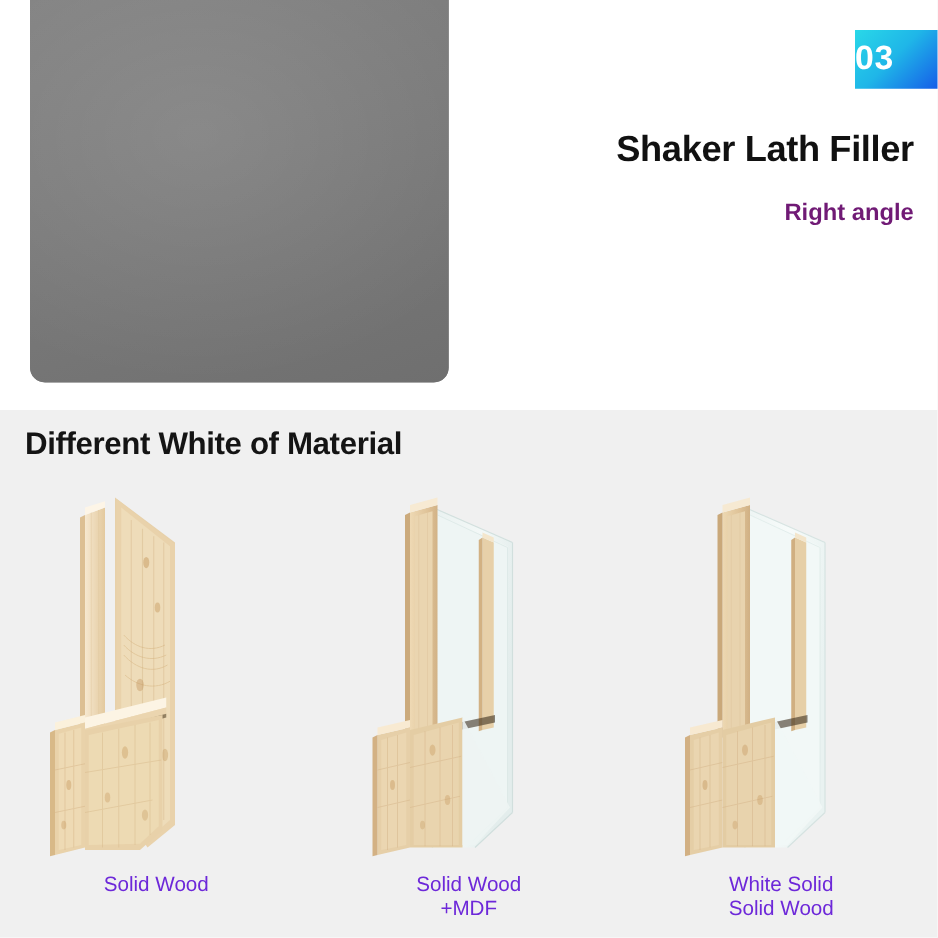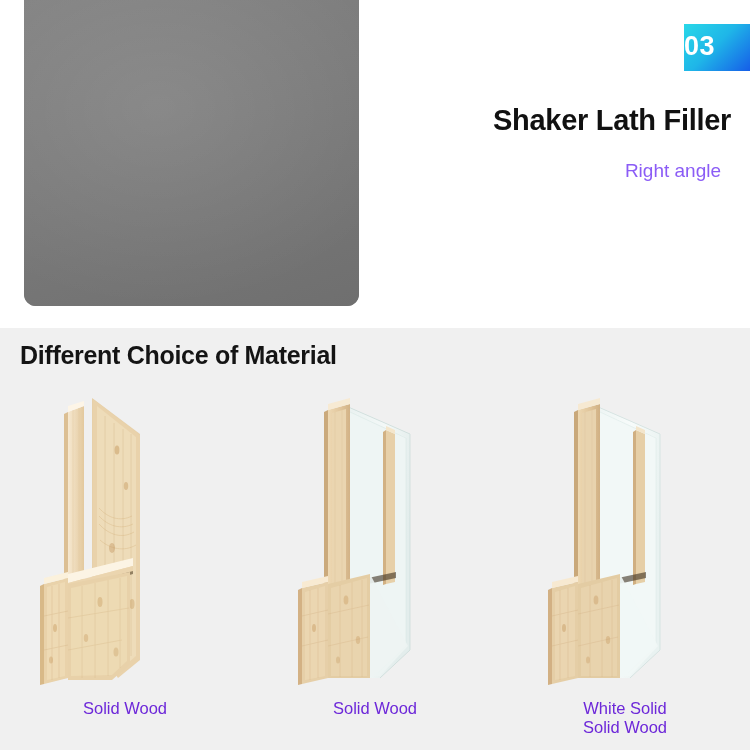--- a/index.html
+++ b/index.html
@@ -49,22 +49,22 @@
   #badge-num {
     color:#ffffff; font-size:27px; font-weight:700; letter-spacing:.5px;
     line-height:1; position:relative; top:-1px;
   }
   #hero-title {
     position:absolute; right:19px; top:104px;
     font-size:29px; font-weight:700; color:#111111;
     letter-spacing:-0.3px; white-space:nowrap; 
   }
   #hero-subtitle {
-    position:absolute; right:29px; top:160px;
-    font-size:19px; font-weight:400; color:#8b5cf6;
+    position:absolute; right:19px; top:160px;
+    font-size:19px; font-weight:700; color:#701a75;
     white-space:nowrap; text-align:right;
   }
 
   
   #section-heading {
     position:absolute; left:20px; top:341px;
     font-size:25px; font-weight:700; color:#141414;
     letter-spacing:-0.3px; white-space:nowrap;
   }
 
@@ -213,21 +213,21 @@
   <div id="badge">
     <span id="badge-num">03</span>
   </div>
 
   <div id="hero-title">Shaker Lath Filler</div>
   <div id="hero-subtitle">Right angle</div>
 </div>
 
 <div id="bottom-section"></div>
 
-<div id="section-heading">Different Choice of Material</div>
+<div id="section-heading">Different White of Material</div>
 
 <div class="sample-slot" id="slot-0">
   <svg class="sample-art" viewBox="0 0 250 300">
     <defs>
       <linearGradient id="s0face" x1="0" y1="0" x2="1" y2="0.15">
         <stop offset="0" stop-color="#e6cfa8"></stop>
         <stop offset="0.5" stop-color="#eedcba"></stop>
         <stop offset="1" stop-color="#e4cda4"></stop>
       </linearGradient>
       <linearGradient id="s0lath" x1="0" y1="0" x2="1" y2="0">
@@ -471,17 +471,18 @@
     <polygon points="120,186 158,258 130,288 120,288" fill="#f1f7f6" opacity="0.92"></polygon>
   </svg>
 </div>
 
 <div class="sample-label" id="label-0">
   <span>Solid Wood</span>
   <span class="l2"></span>
 </div>
 <div class="sample-label" id="label-1">
   <span>Solid Wood</span>
+  <span class="l2">+MDF</span>
 </div>
 <div class="sample-label" id="label-2">
   <span>White Solid</span>
   <span class="l2">Solid Wood</span>
 </div>
 
 </body></html>

